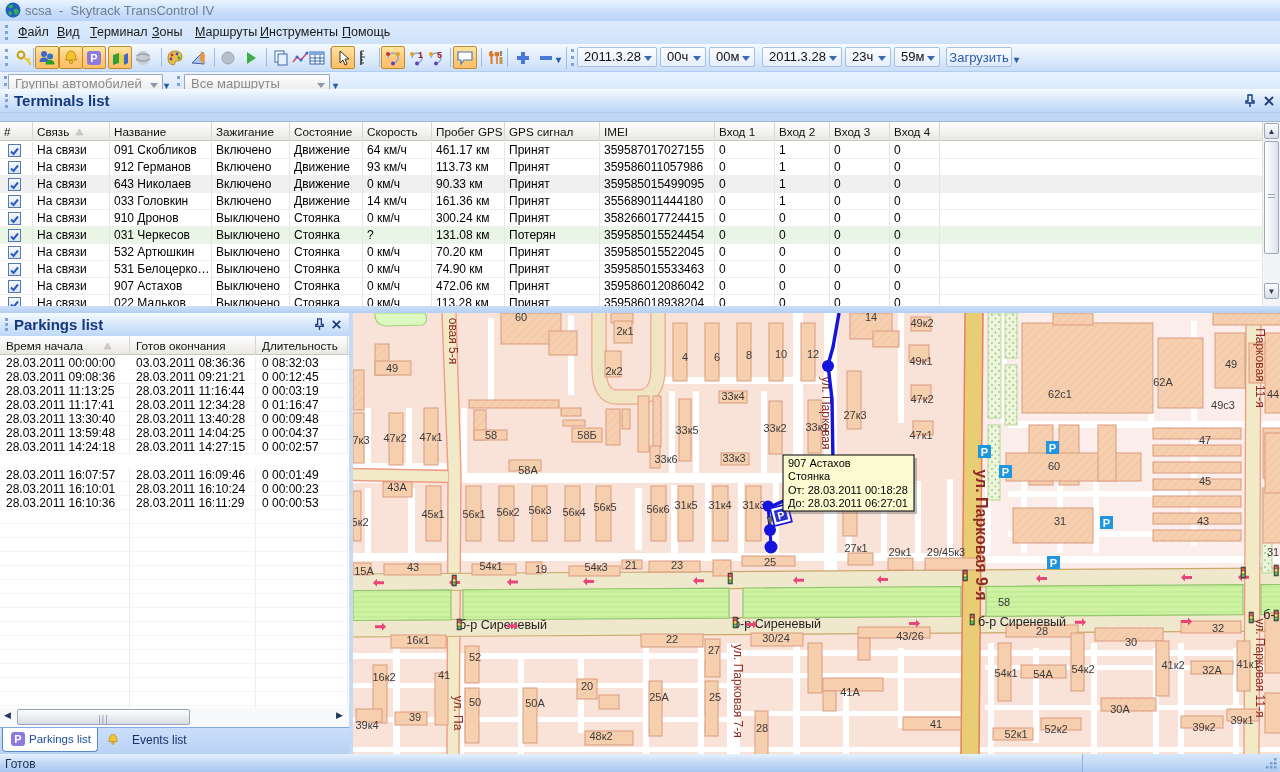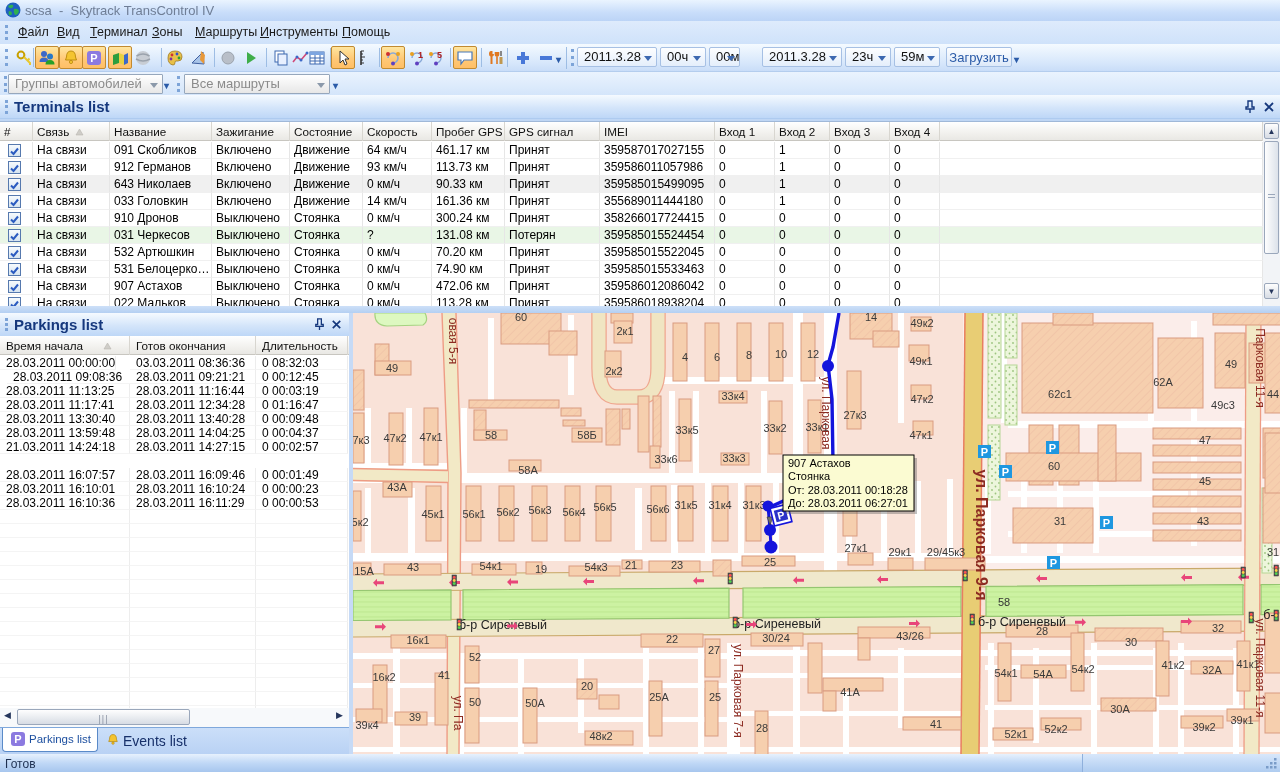--- a/index.html
+++ b/index.html
@@ -11,21 +11,21 @@
 .grip{position:absolute;width:3px;border-left:3px dotted #7DA4D8}
 .tbtn{position:absolute;top:2px;width:24px;height:23px;border-radius:2px}
 .tchk{background:linear-gradient(#FFE6A0,#FFC978 55%,#FFBF66);border:1px solid #C28A30}
 .tsep{position:absolute;top:4px;width:1px;height:19px;background:#9DBDE4}
 .gcombo{position:absolute;top:2px;height:20px;background:linear-gradient(#FFFFFF,#E7E7E7);border:1px solid #96A7BC;border-radius:1px;font-size:13px;color:#8B8B8B;line-height:18px;padding-left:6px}
 .gcombo .da{position:absolute;right:4px;top:8px;width:0;height:0;border-left:4px solid transparent;border-right:4px solid transparent;border-top:5px solid #8B99AA}
 .dcombo{position:absolute;top:3px;height:20px;background:linear-gradient(#FDFEFF,#E4EEFB);border:1px solid #A6C0E4;border-radius:2px;font-size:13px;color:#111;line-height:18px;padding-left:6px}
 .dcombo .da{position:absolute;right:4px;top:8px;width:0;height:0;border-left:4px solid transparent;border-right:4px solid transparent;border-top:5px solid #3C68B0}
 .ovf{position:absolute;font-size:10px;color:#2B5BA8;font-weight:bold}
 .phead{background:linear-gradient(#F5FAFF,#D4E5FA 55%,#BED7F7);color:#16387D;font-weight:bold;font-size:15px}
-#thead1{left:0;top:95px;width:1280px;height:24px;line-height:24px;border-bottom:1px solid #AECBF0}
+#thead1{left:0;top:89px;width:1280px;height:24px;line-height:24px;border-bottom:1px solid #AECBF0}
 #ttable{left:0;top:121px;width:1280px;height:185px;background:#FFF;border-top:1px solid #A0B8D8}
 .hrow{position:absolute;left:0;top:0;height:19px;width:1263px;background:linear-gradient(#FFFFFF,#F2F1EE 60%,#E9E8E4);border-bottom:1px solid #C8C6C0}
 .hcell{position:absolute;top:0;height:19px;line-height:19px;font-size:11.7px;color:#111;border-right:1px solid #D8D6D0;padding-left:4px}
 .trow{position:absolute;left:0;height:17px;width:1263px;font-size:12px;line-height:16px;color:#000}
 .tcell{position:absolute;top:0;height:17px;border-right:1px solid #E6E6E6;border-bottom:1px solid #F0F0F0;padding-left:4px;white-space:nowrap;overflow:hidden}
 .cb{position:absolute;left:8px;top:2px;width:13px;height:13px;background:linear-gradient(#F6FAFD,#D6E4F0);border:1px solid #5679AE}
 .sbtn{position:absolute;background:linear-gradient(#FEFEFE,#D7DCE4);border:1px solid #9AA7BB;border-radius:2px;color:#25365C;text-align:center}
 #bpanel{left:0;top:313px;width:349px;height:441px;background:#FFF}
 #status{left:0;top:754px;width:1280px;height:18px;background:linear-gradient(#E7F1FD,#C0D8F6 50%,#A7C6EE);font-size:12px;color:#1E3050}
 #map{left:353px;top:313px;width:927px;height:441px;overflow:hidden}
@@ -167,21 +167,21 @@
       <path d="M7 3 L11 3 L11 7 L15 7 L15 11 L11 11 L11 15 L7 15 L7 11 L3 11 L3 7 L7 7 Z" fill="#4878D8"></path>
     </svg>
     <svg class="abs" style="left:537px;top:5px" width="18" height="18" viewBox="0 0 18 18">
       <rect x="3" y="7" width="12" height="4" fill="#4878D8"></rect>
     </svg>
     <div class="ovf" style="left:556px;top:10px">▾</div>
     <div class="tsep" style="left:566px;top:3px;height:22px"></div>
     <div class="grip" style="left:571px;top:5px;height:17px"></div>
     <div class="dcombo" style="left:577px;width:80px">2011.3.28<div class="da"></div></div>
     <div class="dcombo" style="left:660px;width:46px">00ч<div class="da"></div></div>
-    <div class="dcombo" style="left:709px;width:31px">00м<div class="da"></div></div>
+    <div class="dcombo" style="left:709px;width:46px">00м<div class="da"></div></div>
     <div class="dcombo" style="left:762px;width:80px">2011.3.28<div class="da"></div></div>
     <div class="dcombo" style="left:845px;width:46px">23ч<div class="da"></div></div>
     <div class="dcombo" style="left:894px;width:46px">59м<div class="da"></div></div>
     <div class="abs" style="left:946px;top:3px;width:66px;height:20px;background:linear-gradient(#FDFEFF,#DDE9F9);border:1px solid #A6C0E4;border-radius:2px;font-size:13px;color:#2B5BA8;text-align:center;line-height:19px">Загрузить</div>
     <div class="ovf" style="left:1014px;top:10px">▾</div>
   </div>
 <div id="tb2" class="abs">
     <div class="grip" style="left:4px;top:4px;height:16px"></div>
     <div class="gcombo" style="left:8px;width:155px">Группы автомобилей<div class="da"></div></div>
     <div class="ovf" style="left:164px;top:8px">▾</div>
@@ -427,21 +427,21 @@
       <svg class="abs" style="left:103px;top:6px" width="9" height="8">
         <path d="M4.5 1 L8 7 L1 7 Z" fill="#CFCDC8" stroke="#B8B6B0" stroke-width="0.6"></path>
       </svg>
     </div>
     <div class="prow" style="top:43px">
       <div class="pcell" style="left:0px;width:116px">28.03.2011 00:00:00</div>
       <div class="pcell" style="left:130px;width:126px">03.03.2011 08:36:36</div>
       <div class="pcell" style="left:256px;width:92px">0 08:32:03</div>
     </div>
     <div class="prow" style="top:57px">
-      <div class="pcell" style="left:7px;width:142px">28.03.2011 09:08:36</div>
+      <div class="pcell" style="left:0px;width:142px">28.03.2011 09:08:36</div>
       <div class="pcell" style="left:130px;width:126px">28.03.2011 09:21:21</div>
       <div class="pcell" style="left:256px;width:92px">0 00:12:45</div>
     </div>
     <div class="prow" style="top:71px">
       <div class="pcell" style="left:0px;width:130px">28.03.2011 11:13:25</div>
       <div class="pcell" style="left:130px;width:126px">28.03.2011 11:16:44</div>
       <div class="pcell" style="left:256px;width:92px">0 00:03:19</div>
     </div>
     <div class="prow" style="top:85px">
       <div class="pcell" style="left:0px;width:130px">28.03.2011 11:17:41</div>
@@ -452,21 +452,21 @@
       <div class="pcell" style="left:0px;width:130px">28.03.2011 13:30:40</div>
       <div class="pcell" style="left:130px;width:126px">28.03.2011 13:40:28</div>
       <div class="pcell" style="left:256px;width:92px">0 00:09:48</div>
     </div>
     <div class="prow" style="top:113px">
       <div class="pcell" style="left:0px;width:130px">28.03.2011 13:59:48</div>
       <div class="pcell" style="left:130px;width:126px">28.03.2011 14:04:25</div>
       <div class="pcell" style="left:256px;width:92px">0 00:04:37</div>
     </div>
     <div class="prow" style="top:127px">
-      <div class="pcell" style="left:0px;width:130px">21.03.2011 14:24:18</div>
+      <div class="pcell" style="left:0px;width:130px">28.03.2011 14:24:18</div>
       <div class="pcell" style="left:130px;width:126px">28.03.2011 14:27:15</div>
       <div class="pcell" style="left:256px;width:92px">0 00:02:57</div>
     </div>
     <div class="prow" style="top:155px">
       <div class="pcell" style="left:0px;width:130px">28.03.2011 16:07:57</div>
       <div class="pcell" style="left:130px;width:126px">28.03.2011 16:09:46</div>
       <div class="pcell" style="left:256px;width:92px">0 00:01:49</div>
     </div>
     <div class="prow" style="top:169px">
       <div class="pcell" style="left:0px;width:130px">28.03.2011 16:10:01</div>
@@ -560,21 +560,21 @@
     </div>
     <div id="tabbar" class="abs" style="left:0;top:414px;width:349px;height:27px;background:linear-gradient(#CBDFF9,#B9D2F4);border-top:1px solid #7FA8DC">
       <div class="abs" style="left:2px;top:0;width:96px;height:24px;background:#FFF;border:1px solid #5A8AC8;border-top:none;border-radius:0 0 4px 4px">
         <div class="abs" style="left:8px;top:4px;width:14px;height:14px;border-radius:3px;background:#8C7AE0;color:#FFF;font-size:11px;font-weight:bold;text-align:center;line-height:14px">P</div>
         <span style="position:absolute;left:26px;top:5px;font-size:11.5px;color:#1E50A0;white-space:nowrap">Parkings list</span>
       </div>
       <svg class="abs" style="left:106px;top:5px" width="14" height="14" viewBox="0 0 18 18">
         <path d="M9 2 Q13.5 2 13.5 8 L14.5 11 L3.5 11 L4.5 8 Q4.5 2 9 2 Z" fill="#F4C430" stroke="#B08000" stroke-width="0.8"></path>
         <circle cx="9" cy="13" r="1.6" fill="#F4C430" stroke="#B08000" stroke-width="0.7"></circle>
       </svg>
-      <span class="abs" style="left:123px;top:5px;font-size:14px;color:#17306A;white-space:nowrap">Events list</span>
+      <span class="abs" style="left:132px;top:5px;font-size:12px;color:#17306A;white-space:nowrap">Events list</span>
     </div>
   </div>
 <div id="map" class="abs">
     <svg width="928" height="441" viewBox="0 0 928 441" style="display:block">
       <defs>
         <pattern id="ht" width="6" height="6" patternTransform="rotate(45)" patternUnits="userSpaceOnUse">
           <rect width="6" height="6" fill="#F6CFAE"></rect>
           <line x1="0" y1="0" x2="0" y2="6" stroke="#ECBCA2" stroke-width="1"></line>
         </pattern>
         <pattern id="gdot" width="7" height="7" patternUnits="userSpaceOnUse">

